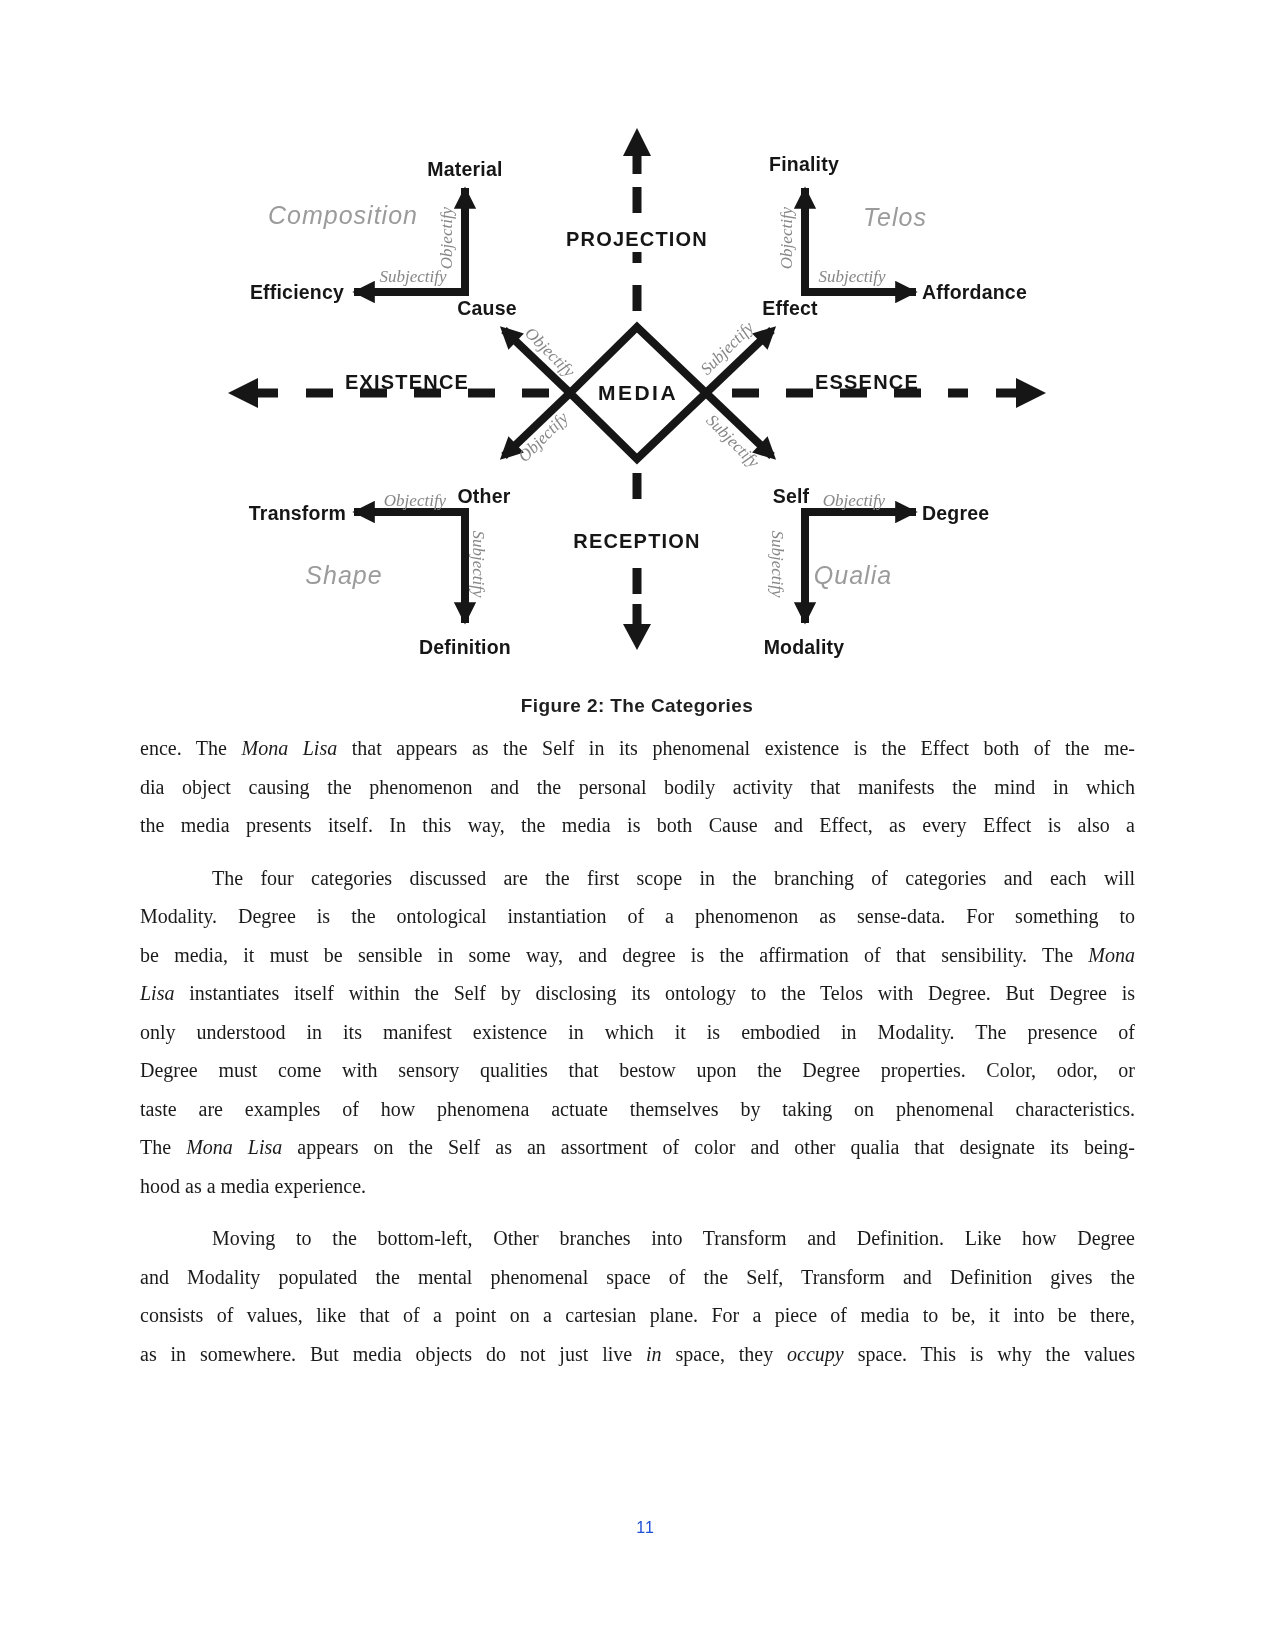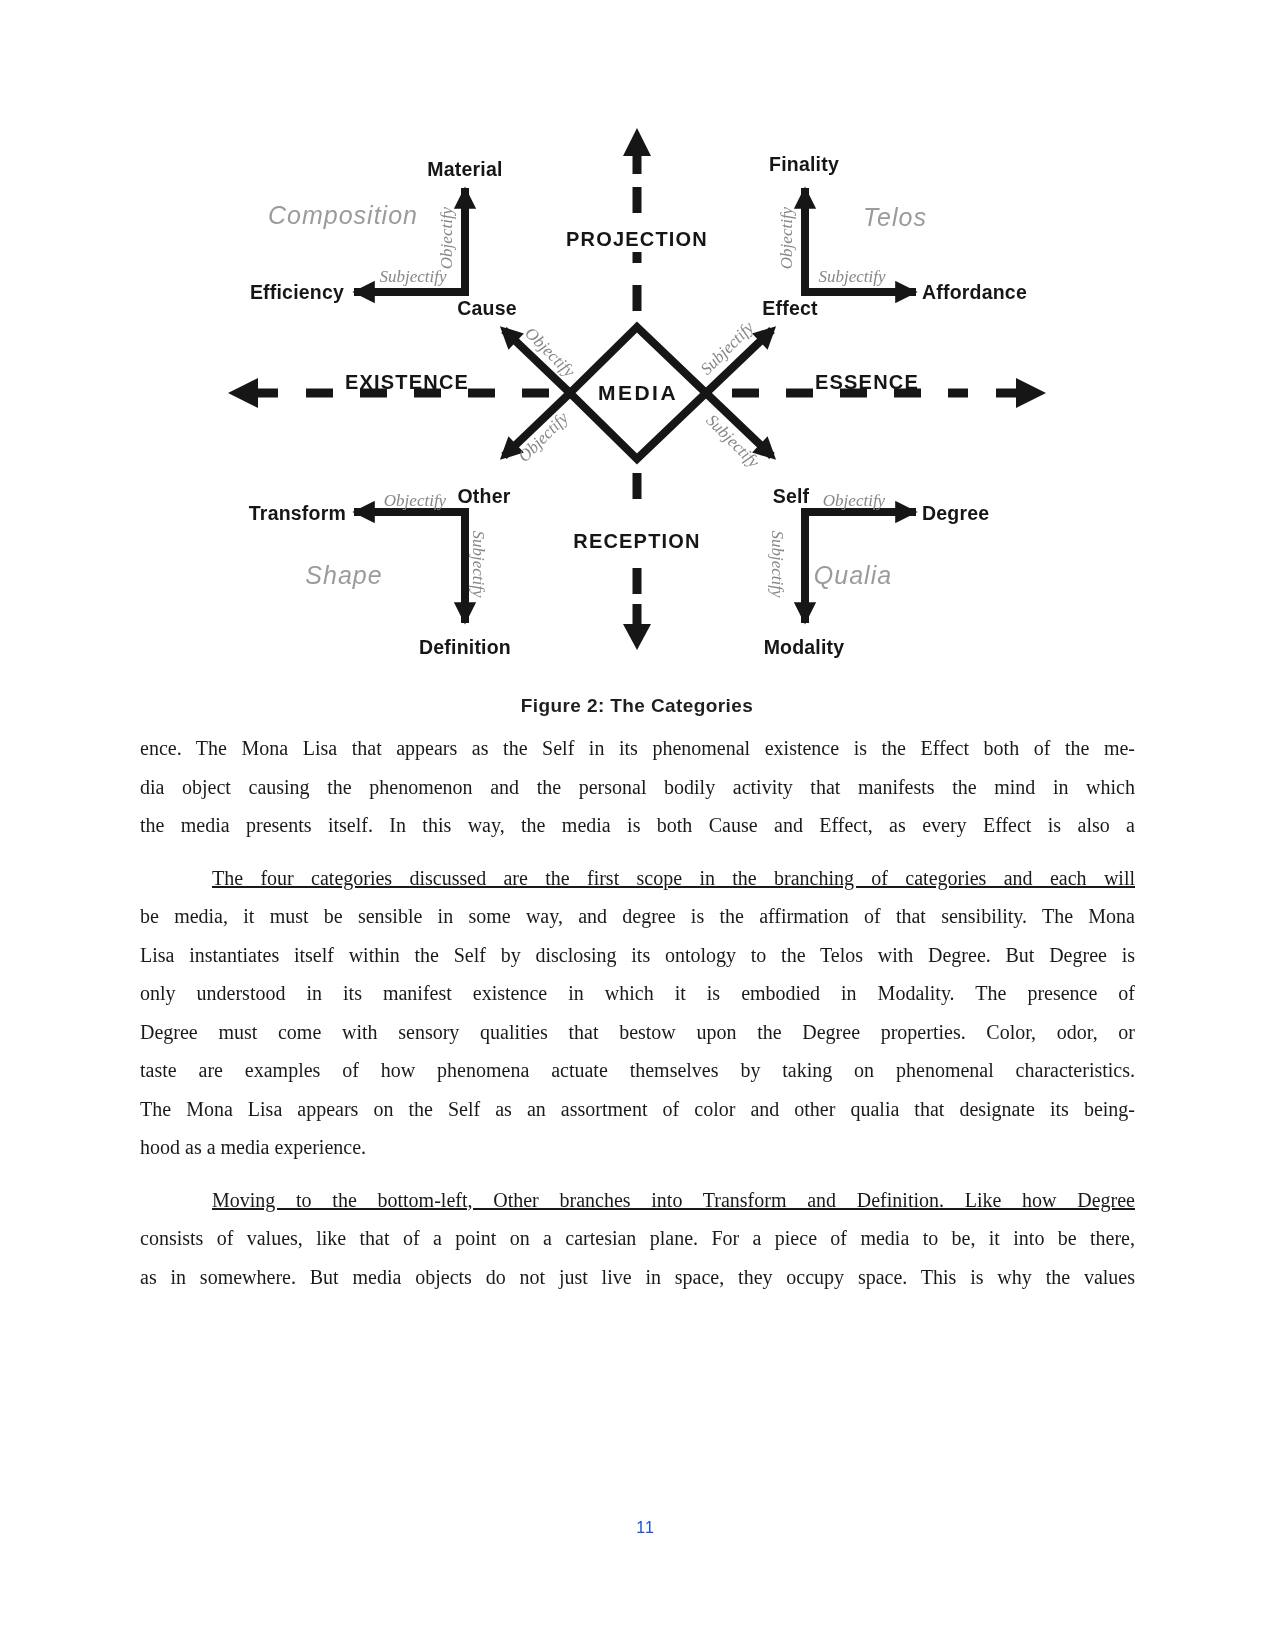--- a/index.html
+++ b/index.html
@@ -23,22 +23,22 @@
   .cap{font-family:"Liberation Sans",sans-serif;font-weight:bold;font-size:19px;letter-spacing:0.4px;fill:#1f1f1f;}
 
   
   .body-text{
     position:absolute;left:140px;top:729px;width:995px;
     font-size:20px;line-height:38.5px;
   }
   .para + .para{margin-top:14px;}
   .line{text-align:justify;text-align-last:justify;}
   .line.last{text-align-last:left;}
-  .line.indent{text-indent:72px;text-decoration:underline;}
-  .i{}
+  .line.indent{text-indent:72px;}
+  .i{font-style:italic;}
 
   .pageno{
     position:absolute;top:1519px;left:0;width:100%;
     text-align:center;
     font-family:"Liberation Sans",sans-serif;
     font-size:16px;letter-spacing:1px;color:#1d4ed8;margin-left:8px;
   }
 </style>
 </head>
 <body>
@@ -141,30 +141,32 @@
   </svg>
 
   <div class="body-text">
       <div class="para">
         <div class="line"><span>ence. The </span><span class="i">Mona Lisa</span><span> that appears as the Self in its phenomenal existence is the Effect both of the me-</span></div>
         <div class="line"><span>dia object causing the phenomenon and the personal bodily activity that manifests the mind in which</span></div>
         <div class="line"><span>the media presents itself. In this way, the media is both Cause and Effect, as every Effect is also a</span></div>
       </div>
       <div class="para">
         <div class="line indent"><span>The four categories discussed are the first scope in the branching of categories and each will</span></div>
+        <div class="line"><span>Modality. Degree is the ontological instantiation of a phenomenon as sense-data. For something to</span></div>
         <div class="line"><span>be media, it must be sensible in some way, and degree is the affirmation of that sensibility. The </span><span class="i">Mona</span></div>
         <div class="line"><span class="i">Lisa</span><span> instantiates itself within the Self by disclosing its ontology to the Telos with Degree. But Degree is</span></div>
         <div class="line"><span>only understood in its manifest existence in which it is embodied in Modality. The presence of</span></div>
         <div class="line"><span>Degree must come with sensory qualities that bestow upon the Degree properties. Color, odor, or</span></div>
         <div class="line"><span>taste are examples of how phenomena actuate themselves by taking on phenomenal characteristics.</span></div>
         <div class="line"><span>The </span><span class="i">Mona Lisa</span><span> appears on the Self as an assortment of color and other qualia that designate its being-</span></div>
         <div class="line last"><span>hood as a media experience.</span></div>
       </div>
       <div class="para">
         <div class="line indent"><span>Moving to the bottom-left, Other branches into Transform and Definition. Like how Degree</span></div>
+        <div class="line"><span>and Modality populated the mental phenomenal space of the Self, Transform and Definition gives the</span></div>
         <div class="line"><span>consists of values, like that of a point on a cartesian plane. For a piece of media to be, it into be there,</span></div>
         <div class="line"><span>as in somewhere. But media objects do not just live </span><span class="i">in</span><span> space, they </span><span class="i">occupy</span><span> space. This is why the values</span></div>
       </div>
     </div>
 
   <div class="pageno">11</div>
 
 </div>
 
 </body></html>

